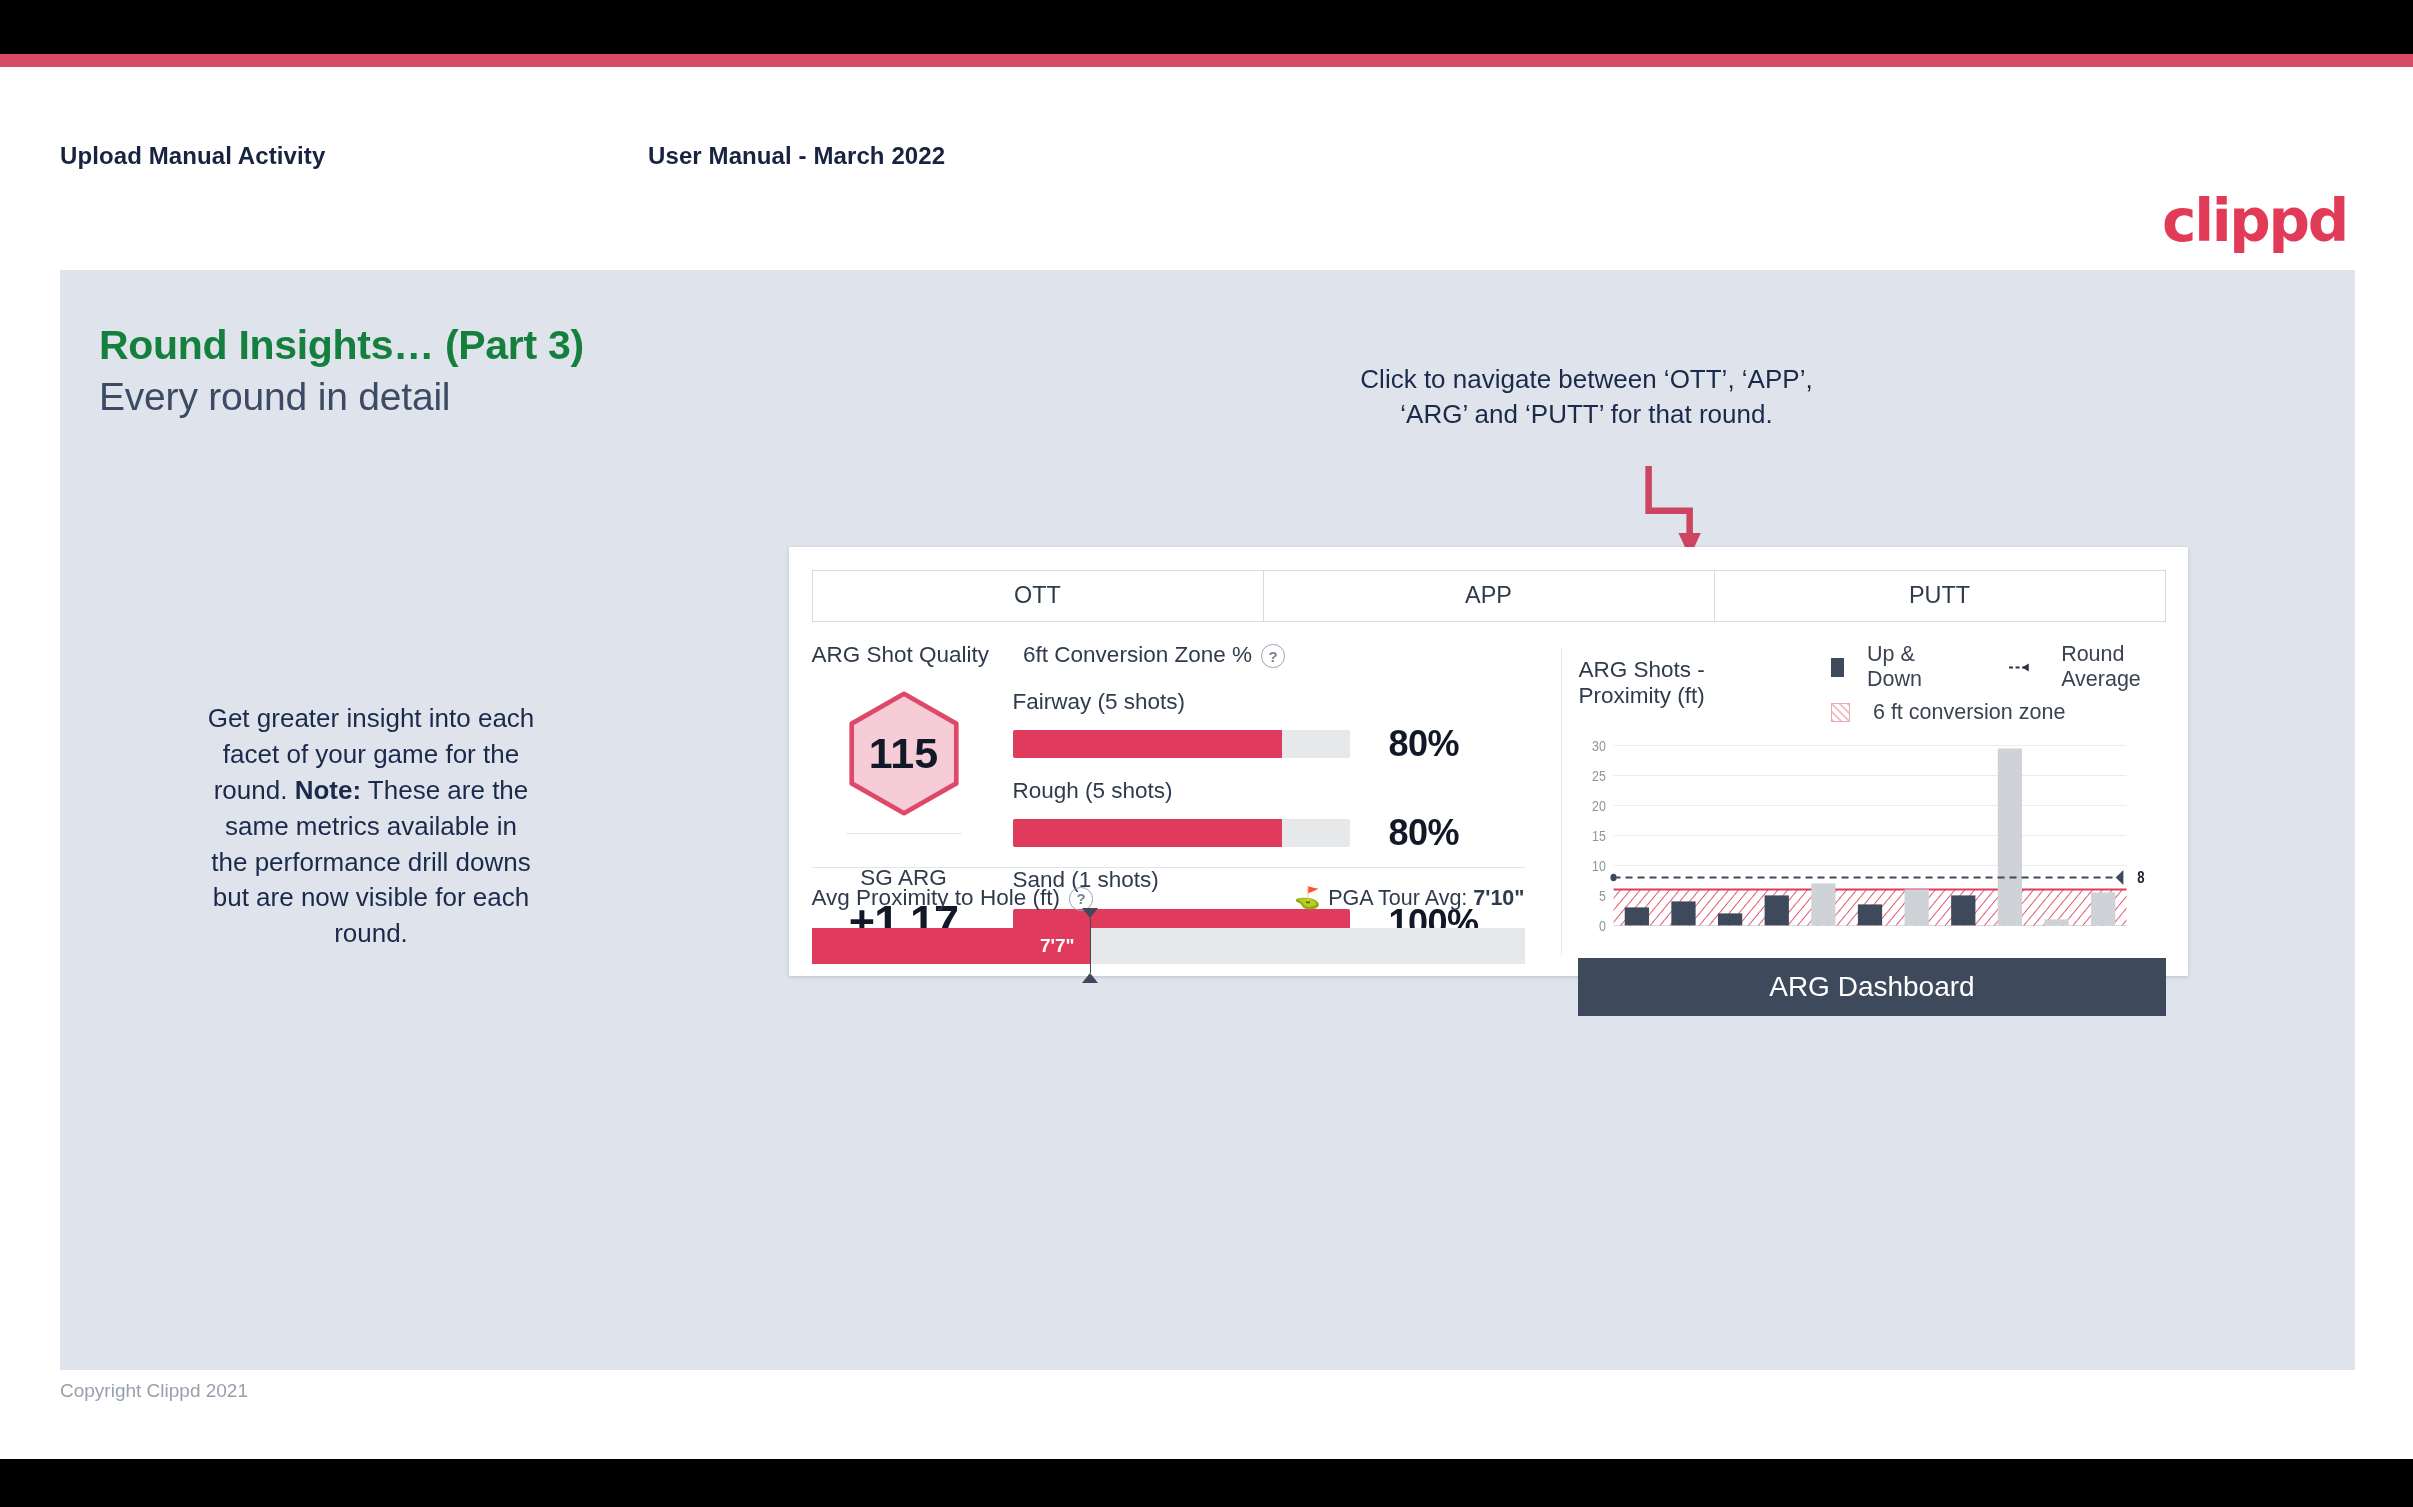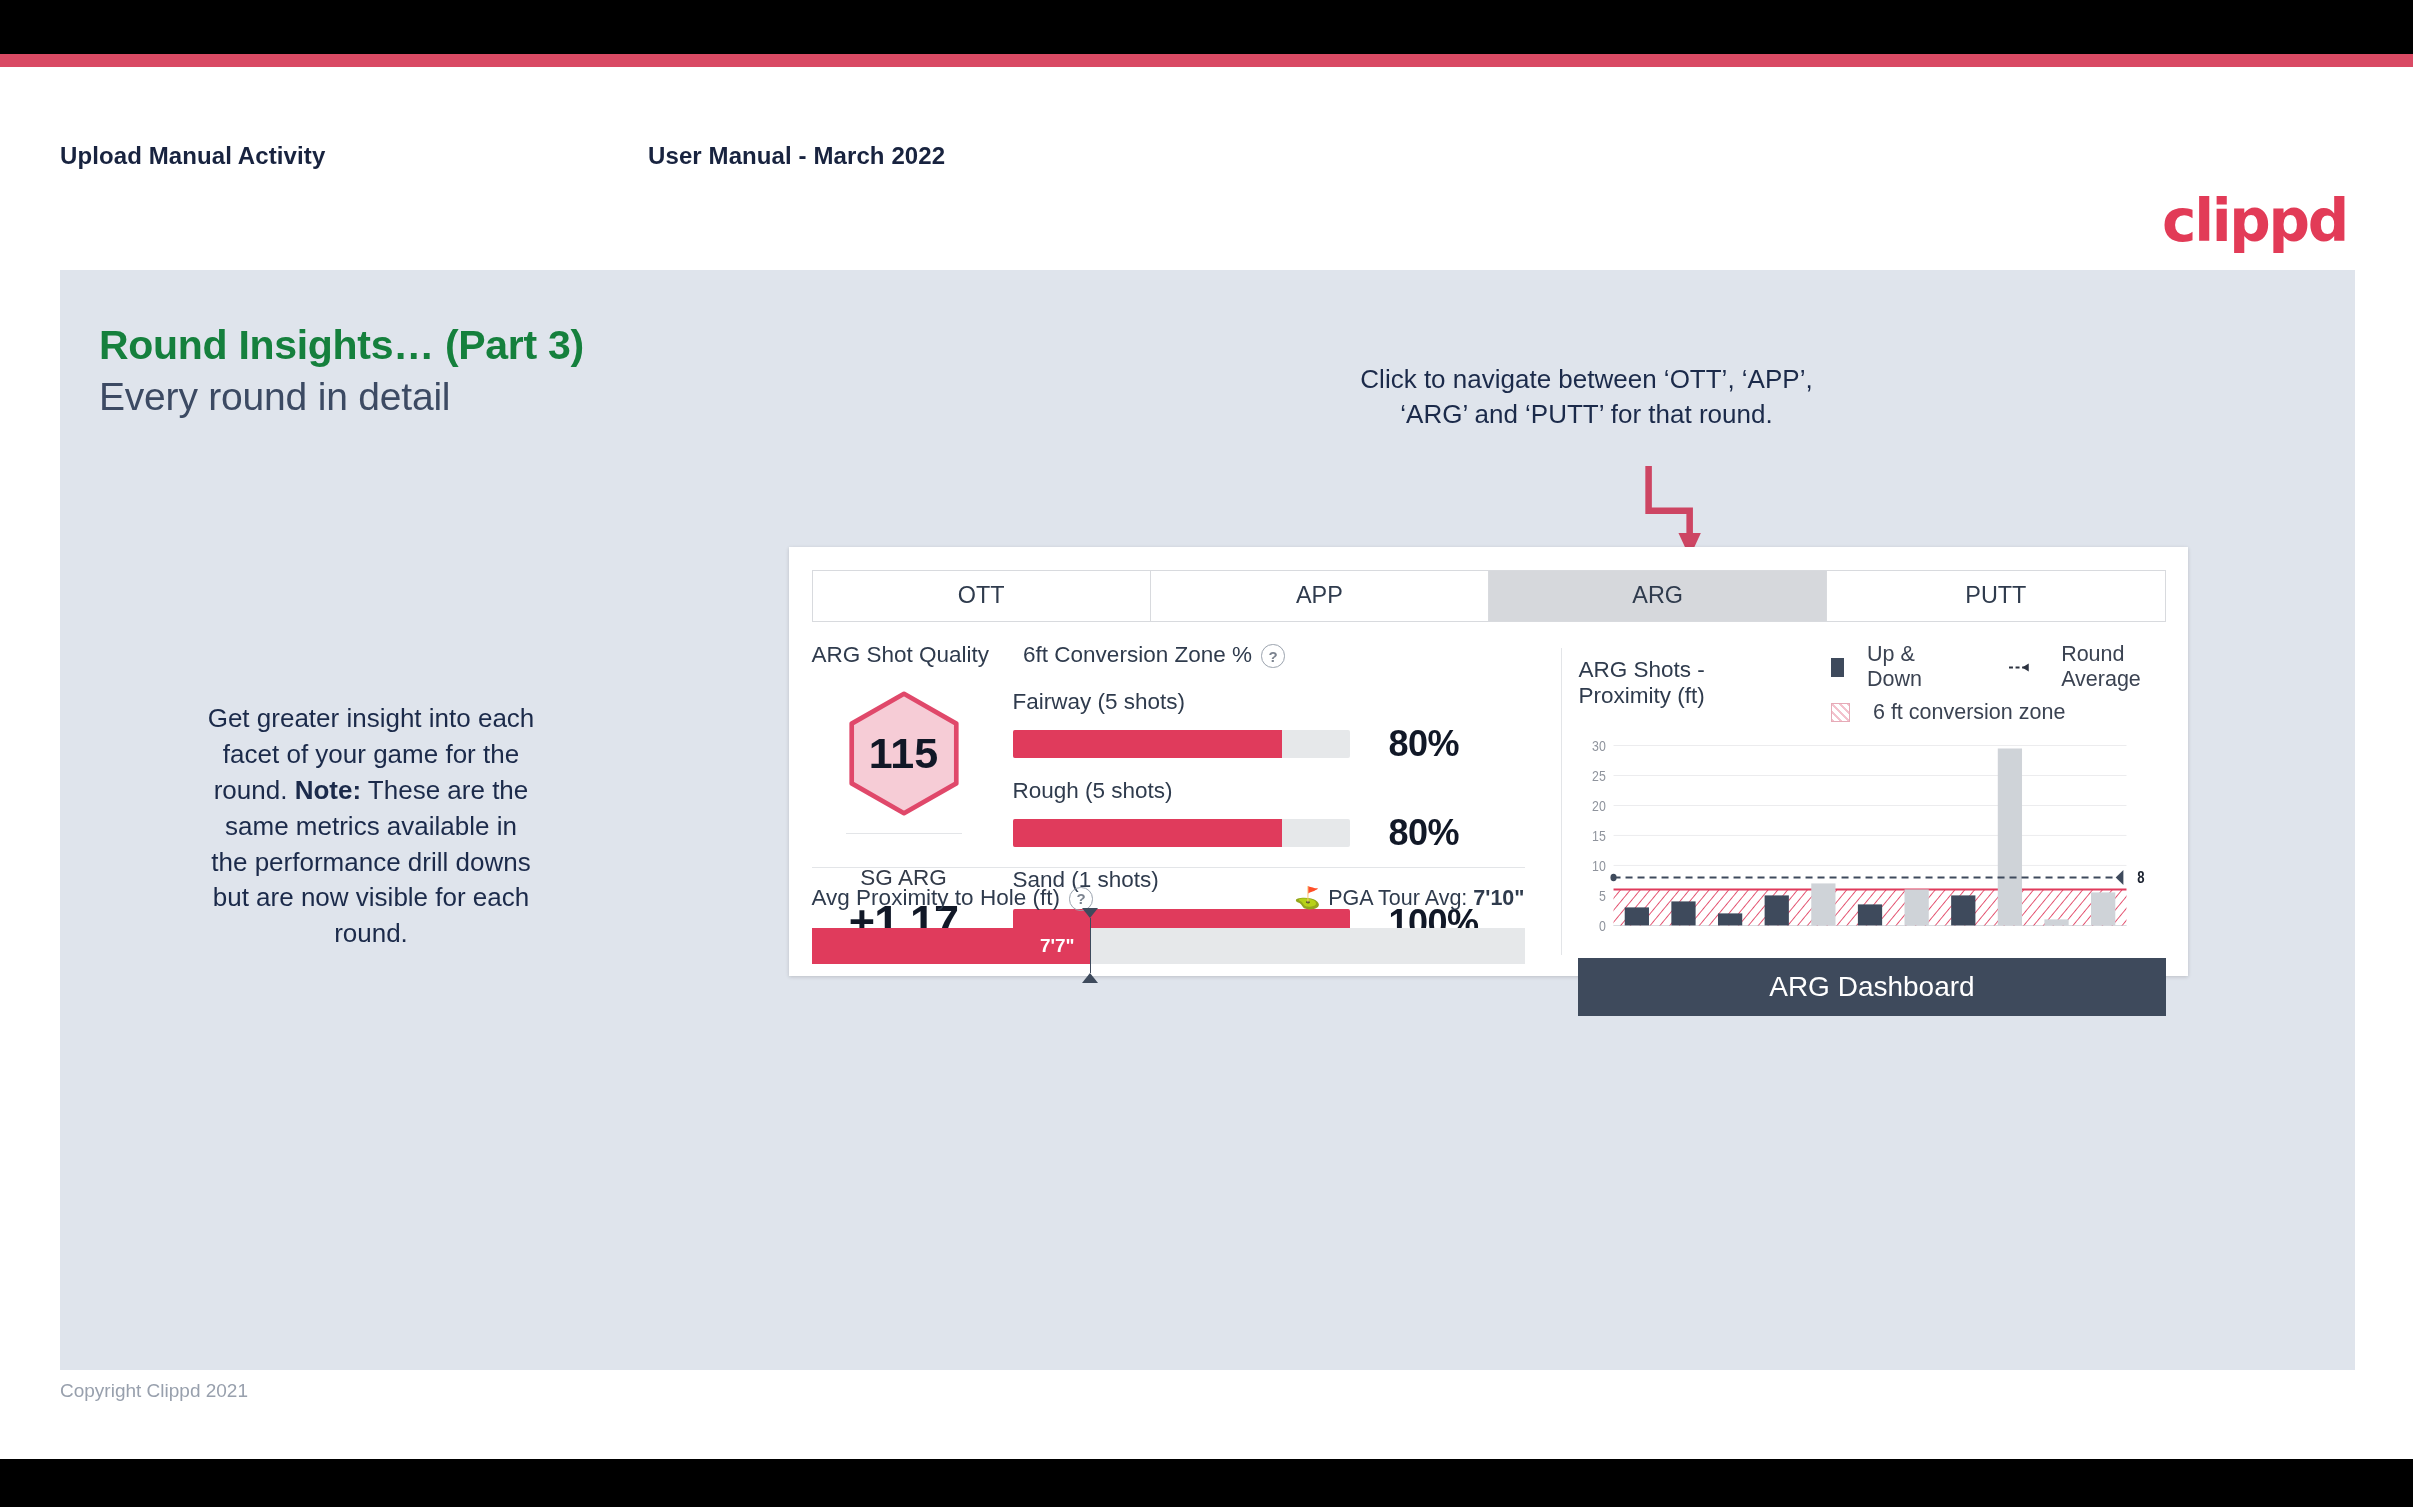--- a/index.html
+++ b/index.html
@@ -129,21 +129,20 @@
       <span>Get greater insight into each facet of your game for the round. </span><b>Note:</b><span> These are the same metrics available in the performance drill downs but are now visible for each round.</span>
     </div>
 
     <div class="footer">Copyright Clippd 2021</div>
 
     <div class="card">
 
       <div class="tabs">
         <div class="tab">OTT</div>
         <div class="tab">APP</div>
-        <div class="tab active">ARG</div>
         <div class="tab">PUTT</div>
       </div>
 
       <div class="panes">
 
         <div class="pane-left">
 
           <div class="left-head">
             <div class="sec-label">ARG Shot Quality</div>
             <div class="sec-label">

